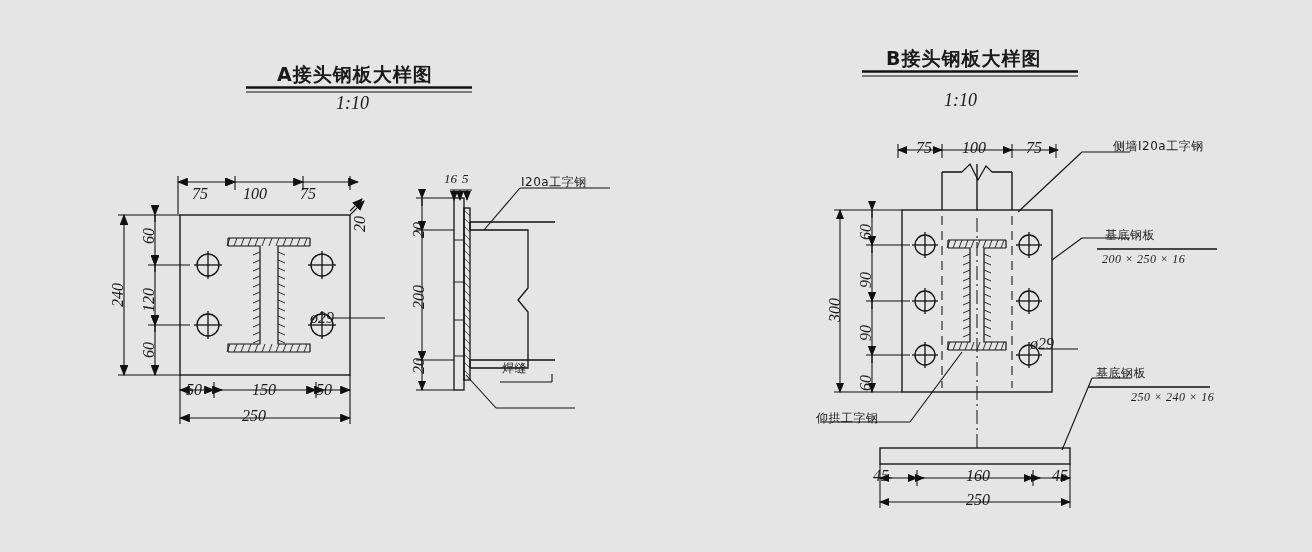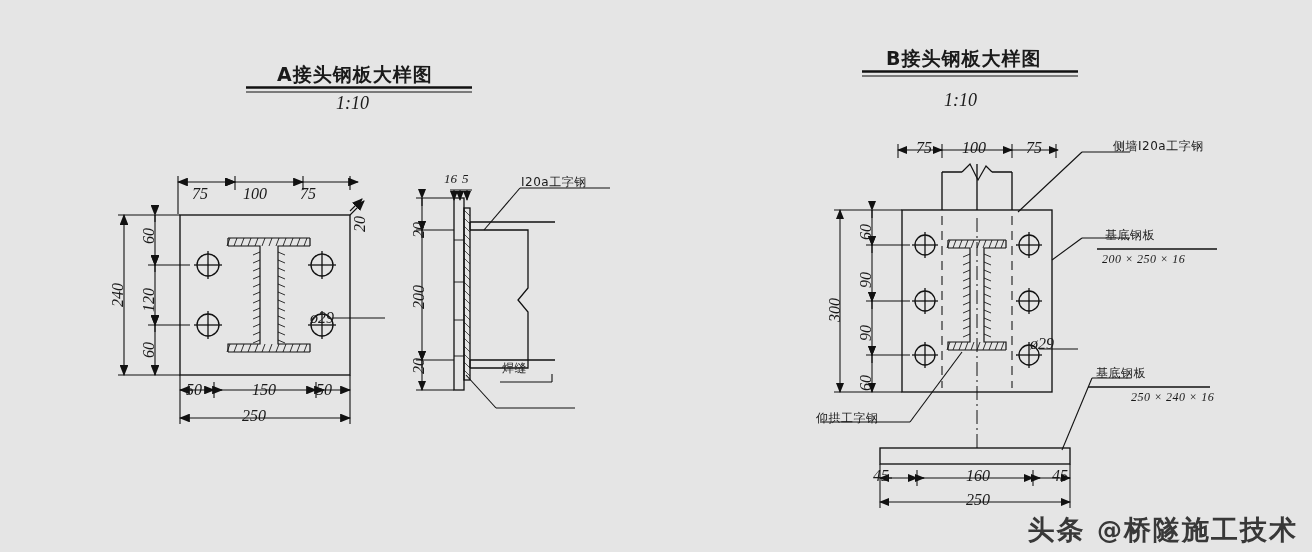--- a/index.html
+++ b/index.html
@@ -511,18 +511,14 @@
   </svg>
 
   <div class="abs cn" style="left:1096px;top:365px;">基底钢板</div>
   <svg class="abs" style="left:1088px;top:386px;" width="122" height="3">
     <line x1="0" y1="1" x2="122" y2="1" stroke="#111" stroke-width="1.3"></line>
   </svg>
   <div class="abs cn mono" style="left:1091px;top:390px;margin-left:40px;">250 × 240 × 16</div>
 
   <div class="abs cn" style="left:816px;top:410px;">仰拱工字钢</div>
 
-  <div class="wm">
-    <span>头条</span>
-    <span class="at">@</span><span>桥隧施工技术</span>
-  </div>
 
 </div>
 
 </body></html>

